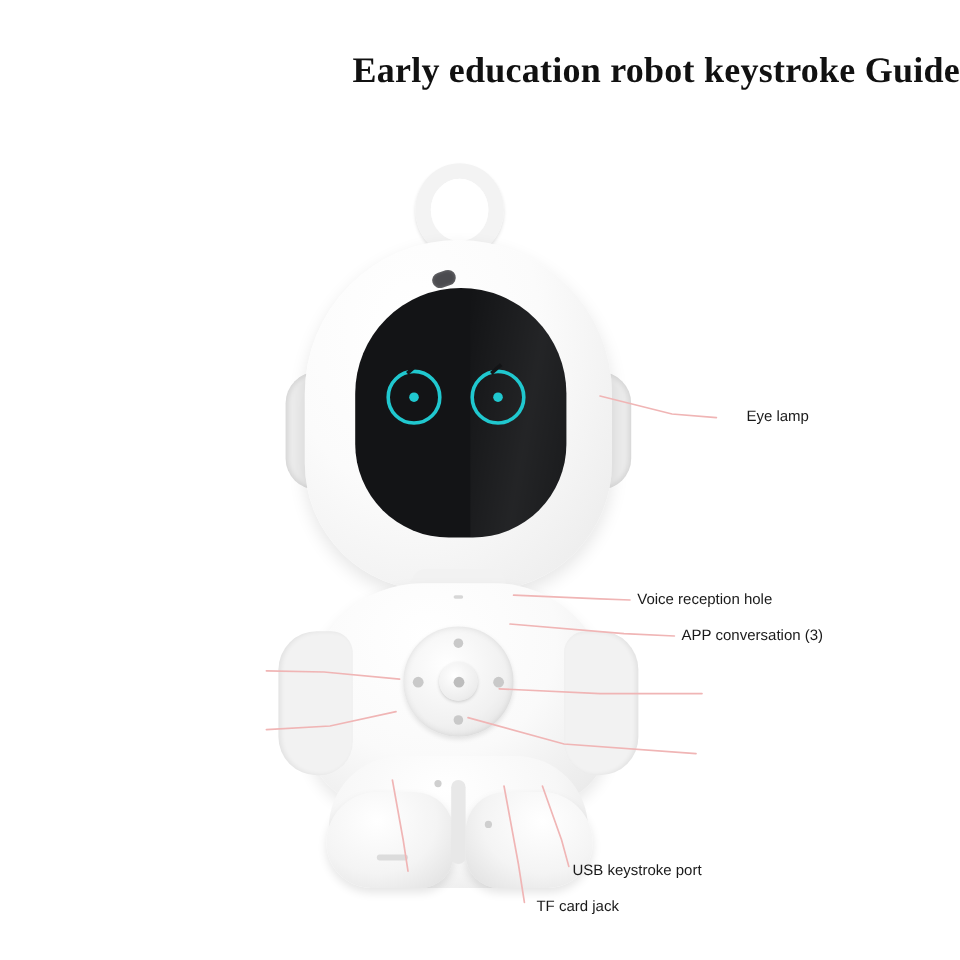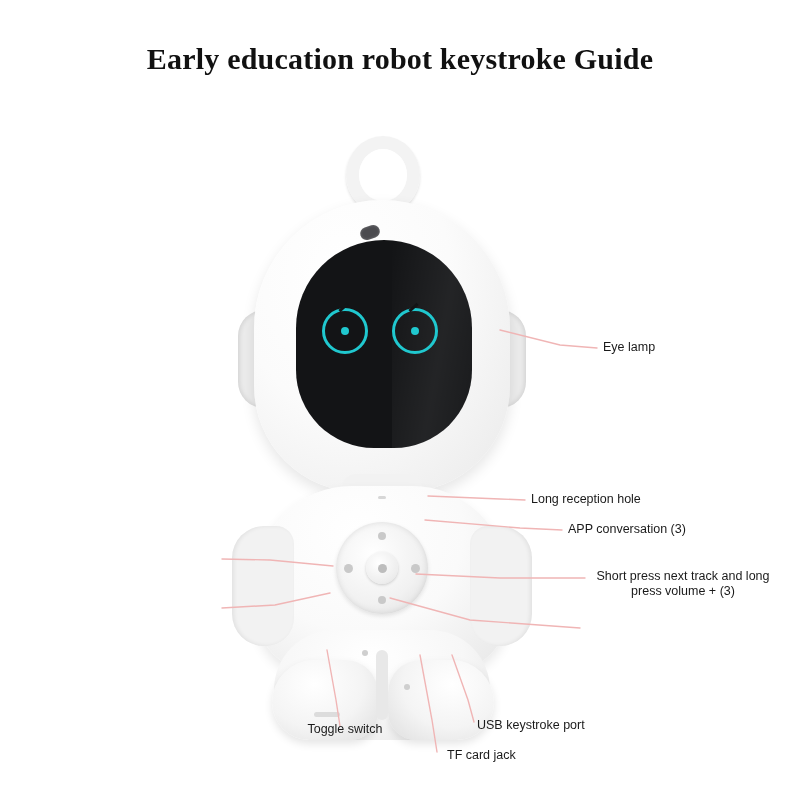--- a/index.html
+++ b/index.html
@@ -18,21 +18,21 @@
     position: absolute;
     left: 0; top: 0;
     width: 800px;
     height: 800px;
   }
   .title {
     position: absolute;
     left: 0;
     top: 42px;
     width: 800px;
-    text-align: center;
+    text-align: right;
     font-family: "Liberation Serif", serif;
     font-weight: bold;
     font-size: 30px;
     color: #111111;
     letter-spacing: 0.2px;
     white-space: nowrap;
   }
   .label {
     position: absolute;
     font-family: "Liberation Sans", sans-serif;
@@ -313,31 +313,28 @@
       <path d="M390 598 L470 620 L580 628"></path>
 
       <path d="M327 650 L336 700 L340 726"></path>
 
       <path d="M420 655 L432 720 L437 752"></path>
 
       <path d="M452 655 L468 700 L474 722"></path>
     </g>
   </svg>
 
-  <div class="label right" style="left:603px; top:340px;">Eye lamp</div>
-
-  <div class="label right" style="left:531px; top:492px;">Long reception hole</div>
+  <div class="label right" style="left:622px; top:340px;">Eye lamp</div>
+
+  <div class="label right" style="left:531px; top:492px;">Voice reception hole</div>
 
   <div class="label right" style="left:568px; top:522px;">APP conversation (3)</div>
 
 
-  <div class="label center" style="left:588px; top:569px; width:190px;">Short press next track and long
-press volume + (3)</div>
-
-
-
-  <div class="label center" style="left:255px; top:722px; width:180px;">Toggle switch</div>
+
+
+
 
   <div class="label left" style="left:447px; top:748px;text-align:right;">TF card jack</div>
 
   <div class="label left" style="left:477px; top:718px;">USB keystroke port</div>
 
 </div>
 
 </body></html>

